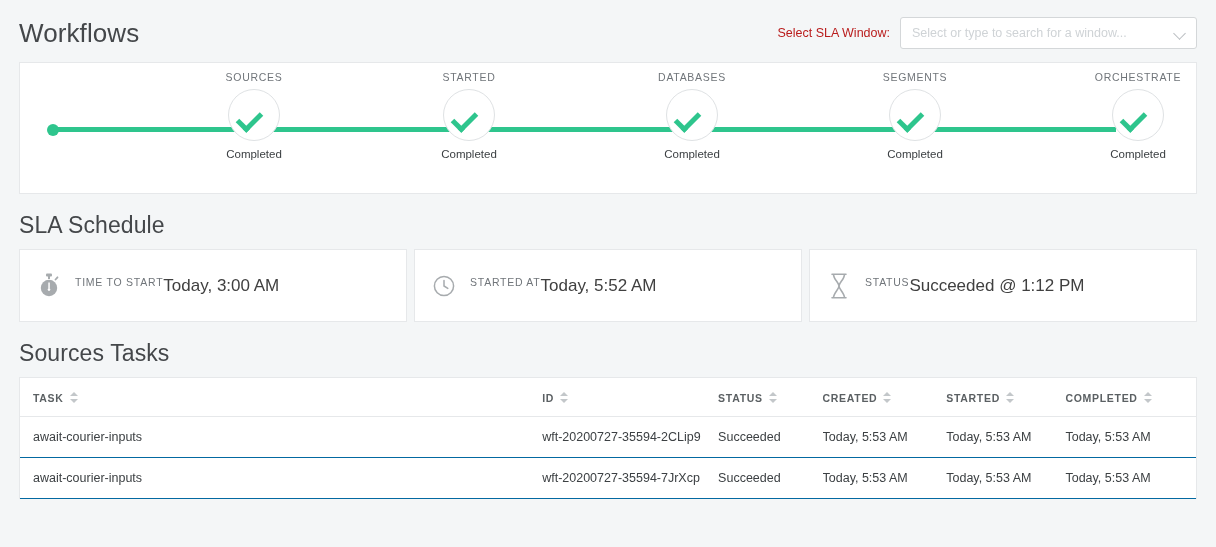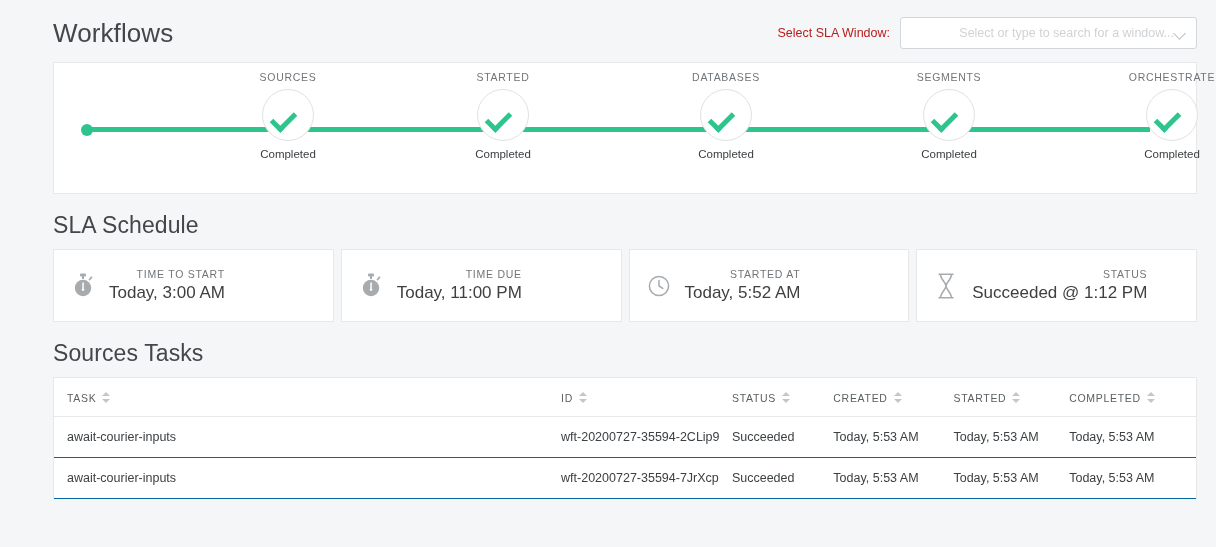--- a/index.html
+++ b/index.html
@@ -3,40 +3,40 @@
 <meta charset="utf-8">
 <style>
   * { box-sizing: border-box; margin: 0; padding: 0; }
   html, body {
     width: 1216px; height: 547px;
     background: #f4f6f7;
     font-family: "Liberation Sans", sans-serif;
     overflow: hidden;
     color: #3c4043;
   }
-  .page { width: 1216px; height: 447px; position: relative; padding-left: 34px; }
+  .page { width: 1216px; height: 447px; position: relative; }
 
   
   .header-row {
     display: flex; align-items: center; justify-content: space-between;
     padding: 14px 19px 10px 19px;
     height: 62px;
   }
   .page-title {
     font-size: 26px; font-weight: 400; color: #44474a;
     letter-spacing: 0.1px;
   }
   .sla-select-wrap { display: flex; align-items: center; }
   .sla-select-label {
     font-size: 12.5px; color: #b91c1c; margin-right: 10px; white-space: nowrap;
   }
   .sla-select {
     width: 297px; height: 32px; background: #fff;
     border: 1px solid #d4d7d9; border-radius: 3px;
-    display: flex; align-items: center; justify-content: flex-end;
+    display: flex; align-items: center; justify-content: space-between;
     padding: 0 9px 0 11px;
   }
   .sla-placeholder { font-size: 12.5px; color: #cfd3d6; }
   .chev { width: 13px; height: 13px; position: relative; flex: 0 0 auto; }
   .chev::before {
     content: ""; position: absolute; left: 1px; top: 2px;
     width: 8px; height: 8px;
     border-right: 1.6px solid #b9bdc1; border-bottom: 1.6px solid #b9bdc1;
     transform: rotate(45deg);
   }
@@ -93,35 +93,35 @@
   
   .sla-cards { display: flex; gap: 7px; margin: 0 19px; }
   .sla-card {
     flex: 1 1 0; background: #fff; border: 1px solid #e6e8ea;
     height: 73px; display: flex; align-items: center; padding: 0 14px;
   }
   .sla-icon {
     width: 30px; flex: 0 0 30px; display: flex; align-items: center;
     justify-content: center; margin-right: 11px;
   }
-  .sla-text { display: flex; flex-direction: column; align-items: flex-end; }
+  .sla-text { display: flex; flex-direction: row; }
   .sla-label {
     font-size: 10.5px; letter-spacing: 0.75px; color: #70757a; margin-bottom: 3px;
   }
   .sla-value { font-size: 17px; color: #404040; font-weight: 400; }
 
   
   .table-wrap {
     margin: 0 19px; background: #fff; border: 1px solid #e6e8ea;
     border-bottom: none;
   }
   table { width: 100%; border-collapse: collapse; table-layout: fixed; }
   th {
     text-align: left; font-size: 10.5px; letter-spacing: 0.7px;
-    color: #5b6063; font-weight: 400; padding: 13px 0 12px 0;
+    color: #5b6063; font-weight: 700; padding: 13px 0 12px 0;
     border-bottom: 1px solid #e6e8ea; white-space: nowrap;
   }
   th:first-child, td:first-child { padding-left: 13px; }
   td {
     font-size: 12.5px; color: #3c4043; padding: 13px 0;
     border-bottom: 1px solid #0369a1; white-space: nowrap;
     overflow: hidden; text-overflow: ellipsis;
   }
   .th-inner { display: inline-flex; align-items: center; }
   .sorter {
@@ -216,36 +216,20 @@
             <rect x="10" y="3" width="2" height="3" fill="#a7abae"></rect>
             <path d="M17.5 6.5l2-2.2" stroke="#a7abae" stroke-width="1.8" stroke-linecap="round" fill="none"></path>
             <circle cx="11" cy="15" r="8.2" fill="#a7abae"></circle>
             <rect x="10.3" y="9.5" width="1.5" height="6" fill="#fff"></rect>
             <circle cx="11" cy="16.6" r="1.3" fill="#fff"></circle>
           </svg>
         </div>
         <div class="sla-text">
           <div class="sla-label">TIME TO START</div>
           <div class="sla-value">Today, 3:00 AM</div>
-        </div>
-      </div>
-      <div class="sla-card">
-        <div class="sla-icon">
-          <svg width="22" height="26" viewBox="0 0 22 26">
-            <rect x="8" y="0.5" width="6" height="3" rx="1" fill="#a7abae"></rect>
-            <rect x="10" y="3" width="2" height="3" fill="#a7abae"></rect>
-            <path d="M17.5 6.5l2-2.2" stroke="#a7abae" stroke-width="1.8" stroke-linecap="round" fill="none"></path>
-            <circle cx="11" cy="15" r="8.2" fill="#a7abae"></circle>
-            <rect x="10.3" y="9.5" width="1.5" height="6" fill="#fff"></rect>
-            <circle cx="11" cy="16.6" r="1.3" fill="#fff"></circle>
-          </svg>
-        </div>
-        <div class="sla-text">
-          <div class="sla-label">TIME DUE</div>
-          <div class="sla-value">Today, 11:00 PM</div>
         </div>
       </div>
       <div class="sla-card">
         <div class="sla-icon">
           <svg width="24" height="24" viewBox="0 0 24 24">
             <circle cx="12" cy="12" r="9.6" fill="none" stroke="#a7abae" stroke-width="1.5"></circle>
             <path d="M12 6.6V12l3.8 2.4" stroke="#a7abae" stroke-width="1.5" fill="none" stroke-linecap="round"></path>
           </svg>
         </div>
         <div class="sla-text">

